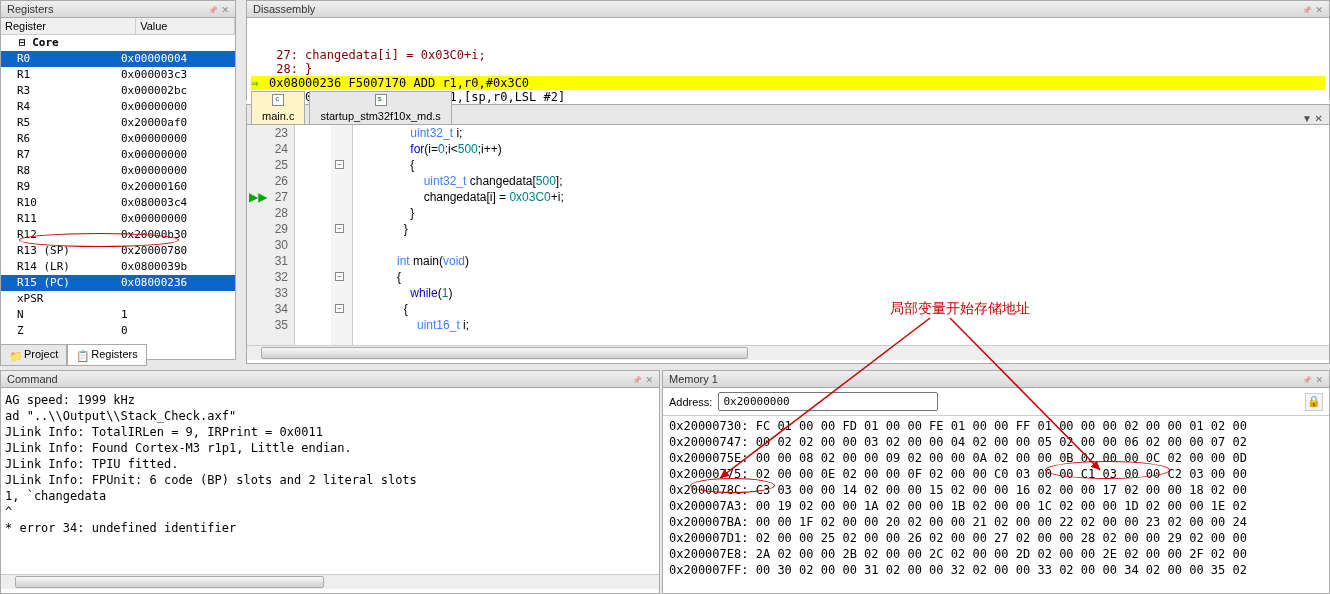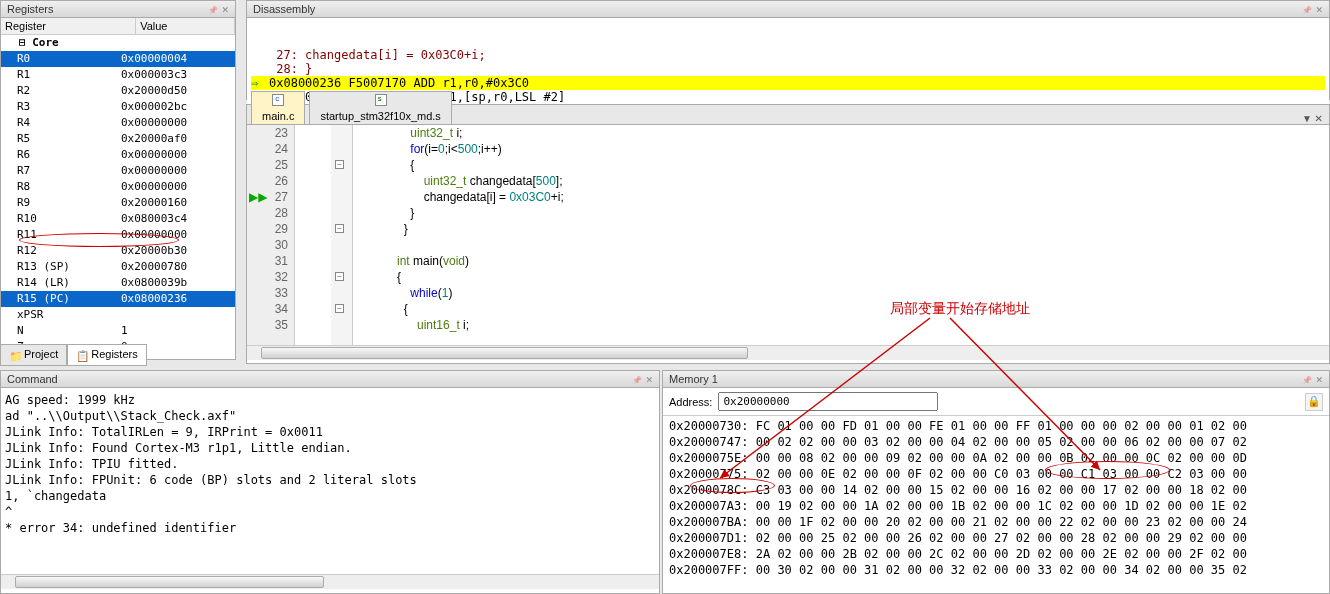--- a/index.html
+++ b/index.html
@@ -44,21 +44,21 @@
   #source-body { display: flex; height: 220px; font-family: Liberation Sans, sans-serif; font-size: 12px; overflow: hidden; gap: 36px; }
   #gutter { width: 48px; background: #eee; border-right: 1px solid #ccc; text-align: right; color: #666; }
   #gutter .gline { height: 16px; line-height: 16px; padding-right: 6px; }
   #markers { width: 22px; background: #f4f4f4; border-right: 1px solid #ccc; }
   #markers .mline { height: 16px; position: relative; }
   #markers .fold { position: absolute; left: 4px; top: 3px; width: 9px; height: 9px; border: 1px solid #888; background: #fff; font-size: 8px; line-height: 8px; text-align: center; color: #555;}
   #code { flex: 1; }
   #code .cline { height: 16px; line-height: 16px; padding-left: 8px; white-space: pre; }
   #code .kw { color: #0000d0; }
   #code .num { color: #008080; }
-  #code .type { color: #4d7c0f; text-align: center; }
+  #code .type { color: #3b82f6; text-align: center; }
   #cur-line-mark { position:absolute; left: 249px; top: 190px; color:#0a0; font-size:12px; pointer-events:none;}
   .hscroll { height:15px; background:#eee; border-top:1px solid #ccc; position:relative;}
   .hscroll .thumb { position:absolute; left:14px; top:1px; height:12px; width:45%; background:linear-gradient(#f8f8f8,#d0d0d0); border:1px solid #aaa; border-radius:2px;}
 
   
   #command-panel { position: absolute; left: 0; top: 370px; width: 660px; height: 224px; background: #fff; border: 1px solid #aaa; }
   #command-body { font-family: Consolas, monospace; font-size: 12px; padding: 4px; line-height: 16px; height: 186px; overflow: hidden; }
 
   
   #memory-panel { position: absolute; left: 662px; top: 370px; width: 668px; height: 224px; background: #fff; border: 1px solid #aaa; }
@@ -98,24 +98,20 @@
           <tr class="core-row">
             <td colspan="2">⊟ Core</td>
           </tr>
           <tr class="sel">
             <td class="regname">R0</td>
             <td>0x00000004</td>
           </tr>
           <tr>
             <td class="regname">R1</td>
             <td>0x000003c3</td>
-          </tr>
-          <tr>
-            <td class="regname">R2</td>
-            <td>0x20000d50</td>
           </tr>
           <tr>
             <td class="regname">R3</td>
             <td>0x000002bc</td>
           </tr>
           <tr>
             <td class="regname">R4</td>
             <td>0x00000000</td>
           </tr>
           <tr>

